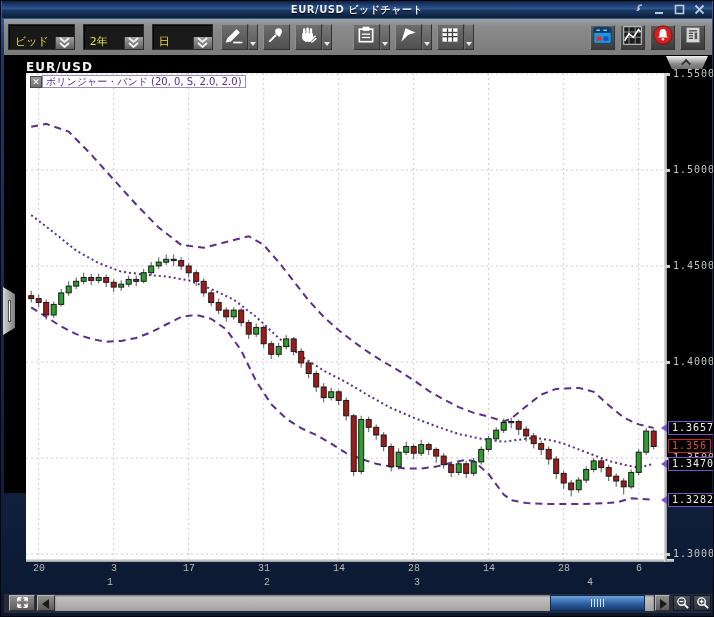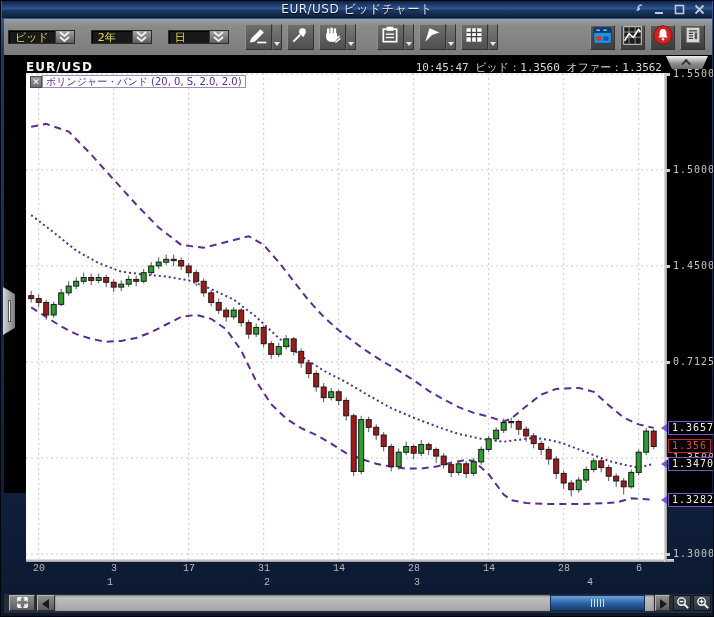--- a/index.html
+++ b/index.html
@@ -6,30 +6,30 @@
   *{box-sizing:border-box;font-family:"DejaVu Sans",sans-serif;}
   .window{position:relative;width:714px;height:617px;overflow:hidden;
     background:linear-gradient(to bottom,#3c64a2 0%,#1c3providence660 8%,#16294a 50%,#0b1830 100%);
     background:linear-gradient(to bottom,#3c64a2 0%,#1c3a66 8%,#16294a 55%,#0b1830 100%);
     border:1px solid #02060c;}
   
   .titlebar{position:absolute;left:1px;top:0;width:710px;height:17px;
     background:linear-gradient(to bottom,#0e2244 0%,#2d5591 45%,#1a3songs564 55%,#0c1d3a 100%);
     background:linear-gradient(to bottom,#0e2244 0%,#2d5591 45%,#1a3a64 55%,#0c1d3a 100%);
     display:flex;align-items:center;justify-content:center;}
-  .title-text{color:#e9eff9;font-size:12px;font-weight:normal;letter-spacing:.5px;text-shadow:0 1px 1px #000;text-align:center;}
+  .title-text{color:#e9eff9;font-size:10px;font-weight:bold;letter-spacing:.5px;text-shadow:0 1px 1px #000;text-align:center;}
   .win-btns{position:absolute;right:6px;top:1px;display:flex;gap:7px;align-items:center;height:15px;}
   .win-btn{width:13px;height:13px;display:flex;align-items:center;justify-content:center;cursor:default;}
   .win-btn svg{display:block}
   
   .toolbar{position:absolute;left:3px;top:17px;width:708px;height:37px;
     background:linear-gradient(to bottom,#9aa0a8 0%,#8b8b8b 20%,#7b7b7b 100%);
     border-top:1px solid #33567f;display:flex;align-items:center;padding:0 4px;}
-  .dd{display:flex;align-items:center;height:14px;border:1px solid #2c2c2c;background:#191919;
-    box-shadow:inset 1px 1px 0 #000;margin-right:16px;}
+  .dd{display:flex;align-items:flex-end;height:26px;border:1px solid #2c2c2c;background:#191919;
+    box-shadow:inset 1px 1px 0 #000;margin-right:8px;}
   .dd-label{color:#e8df4e;font-size:11px;display:flex;align-items:center;padding:0 6px;min-width:40px;}
   .dd-btn{width:19px;background:linear-gradient(to bottom,#a2a2a2,#5e5e5e);border-left:1px solid #3a3a3a;
     display:flex;align-items:center;justify-content:center;}
   .tb-group{display:flex;height:26px;margin-right:5px;}
   .tb-btn{width:27px;height:26px;background:linear-gradient(to bottom,#6e6e6e,#4f4f4f);
     border:1px solid;border-color:#8f8f8f #333 #333 #8f8f8f;display:flex;align-items:center;justify-content:center;}
   .tb-drop{width:10px;height:26px;background:linear-gradient(to bottom,#7a7a7a,#565656);
     border:1px solid;border-color:#8f8f8f #333 #333 #6a6a6a;display:flex;align-items:flex-end;justify-content:center;padding-bottom:3px;}
   .tb-drop .caret{width:0;height:0;border-left:3px solid transparent;border-right:3px solid transparent;border-top:4px solid #e8e8e8;}
   .tb-spacer{width:16px;}
@@ -272,21 +272,20 @@
               </g>
               <rect x="14" y="9" width="3" height="8" fill="#555"></rect>
             </svg>
         </span>
       </span>
     </div>
   </div>
 
   <div class="chart-region">
     <span class="symbol">EUR/USD</span>
-    <span class="quote-info">10:45:47  ビッド：1.3560  オファー：1.3562</span>
     <div class="collapse-btn">
         <span class="up"></span>
       </div>
 
     <div class="plot" id="plot"><svg width="638" height="486" viewBox="0 0 638 486">
           <rect x="0" y="0" width="638" height="486" fill="#ffffff"></rect>
           <line x1="0" y1="1.0" x2="638" y2="1.0" stroke="#cbcbcb" stroke-width="1" stroke-dasharray="2 3"></line>
           <line x1="0" y1="97.0" x2="638" y2="97.0" stroke="#cbcbcb" stroke-width="1" stroke-dasharray="2 3"></line>
           <line x1="0" y1="193.0" x2="638" y2="193.0" stroke="#cbcbcb" stroke-width="1" stroke-dasharray="2 3"></line>
           <line x1="0" y1="289.0" x2="638" y2="289.0" stroke="#cbcbcb" stroke-width="1" stroke-dasharray="2 3"></line>
@@ -482,21 +481,21 @@
     </div>
 
     <div id="yaxis">
         <span class="ytick-mark" style="left:661px;top:18px"></span>
         <span class="ytick" style="left:669px;top:13px">1.5500</span>
         <span class="ytick-mark" style="left:661px;top:114px"></span>
         <span class="ytick" style="left:669px;top:109px">1.5000</span>
         <span class="ytick-mark" style="left:661px;top:210px"></span>
         <span class="ytick" style="left:669px;top:205px">1.4500</span>
         <span class="ytick-mark" style="left:661px;top:306px"></span>
-        <span class="ytick" style="left:669px;top:301px">0.7125</span>
+        <span class="ytick" style="left:669px;top:301px">1.4000</span>
         <span class="ytick-mark" style="left:661px;top:402px"></span>
         <span class="ytick" style="left:669px;top:397px">1.3500</span>
         <span class="ytick-mark" style="left:661px;top:498px"></span>
         <span class="ytick" style="left:669px;top:493px">1.3000</span>
       </div>
     <div id="xaxis">
         <span class="xtick" style="left:35px;top:508px">20</span>
         <span class="xtick" style="left:110px;top:508px">3</span>
         <span class="xtick" style="left:185px;top:508px">17</span>
         <span class="xtick" style="left:260px;top:508px">31</span>

